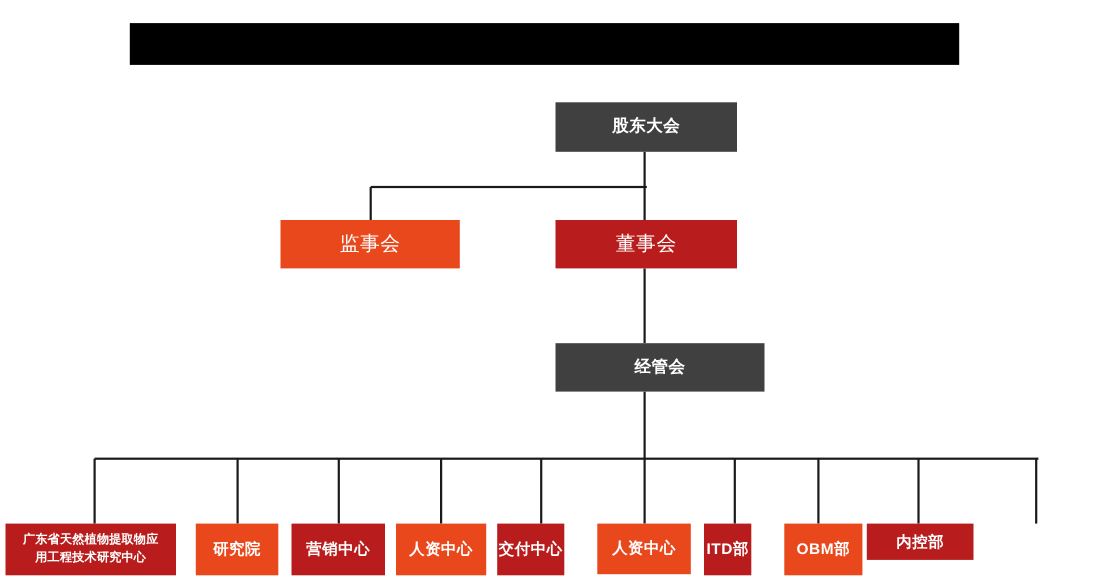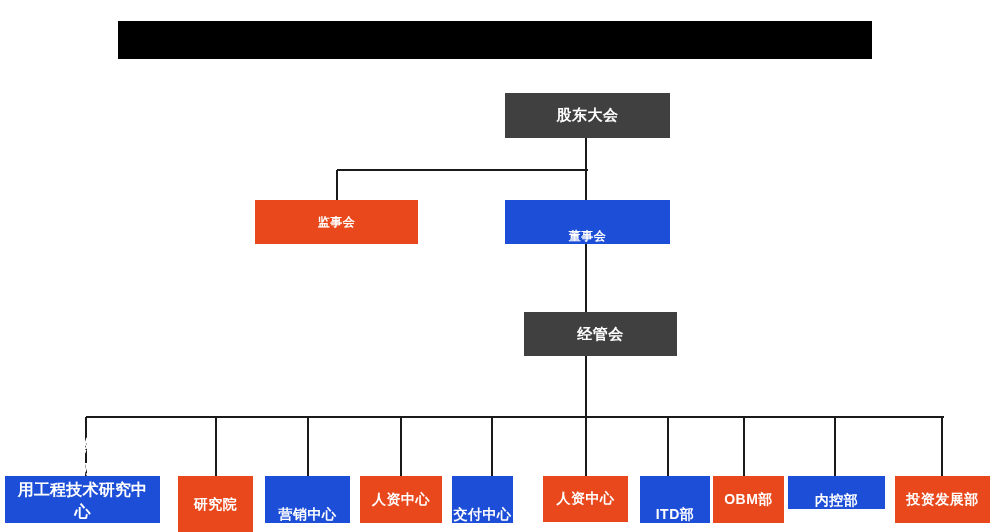--- a/index.html
+++ b/index.html
@@ -45,28 +45,28 @@
     align-items: center;
     justify-content: center;
     text-align: center;
     color: #ffffff;
     line-height: 1.22;
     letter-spacing: 0.5px;
     -webkit-font-smoothing: antialiased;
   }
   .node-dark  { background: #E8481B; }
   .node-mid   { background: #404040; }
-  .node-light { background: #1d4ed8; align-items: flex-end; }
+  .node-light { background: #b91c1c; }
 
   .node-lvl1 { font-size: 15px; font-weight: 700; }
-  .node-lvl2 { font-size: 12px; font-weight: 700; }
+  .node-lvl2 { font-size: 18px; font-weight: 400; }
   .node-lvl3 { font-size: 15px; font-weight: 700; }
   .node-leaf { font-size: 14px; font-weight: 700; }
   .node-leaf-small {
-    font-size: 16px;
+    font-size: 11px;
     font-weight: 700;
     line-height: 1.38;
     letter-spacing: 0.2px;
     padding: 0 6px;
   }
 </style>
 </head>
 <body>
 
 <div id="chart-canvas">
@@ -80,56 +80,53 @@
     <div class="conn conn-h" style="left: 86px; top: 416px; width: 858px;"></div>
     <div class="node node-mid node-lvl1" style="left: 505px; top: 93px; width: 165px; height: 45px;">
       <span>股东大会</span>
     </div>
     <div class="node node-dark node-lvl2" style="left: 255px; top: 200px; width: 163px; height: 44px;">
       <span>监事会</span>
     </div>
     <div class="node node-light node-lvl2" style="left: 505px; top: 200px; width: 165px; height: 44px;">
       <span>董事会</span>
     </div>
-    <div class="node node-mid node-lvl3" style="left: 524px; top: 312px; width: 153px; height: 44px;">
+    <div class="node node-mid node-lvl3" style="left: 505px; top: 312px; width: 190px; height: 44px;">
       <span>经管会</span>
     </div>
     <div class="conn conn-v" style="left: 85px; top: 417px; height: 59px;"></div>
     <div class="node node-light node-leaf-small" style="left: 5px; top: 476px; width: 155px; height: 47px;">
       <span><span>广东省天然植物提取物应</span><br><span>用工程技术研究中心</span></span>
     </div>
     <div class="conn conn-v" style="left: 215px; top: 417px; height: 59px;"></div>
-    <div class="node node-dark node-leaf" style="left: 178px; top: 476px; width: 75px; height: 57px;">
+    <div class="node node-dark node-leaf" style="left: 178px; top: 476px; width: 75px; height: 47px;">
       <span>研究院</span>
     </div>
     <div class="conn conn-v" style="left: 307px; top: 417px; height: 59px;"></div>
     <div class="node node-light node-leaf" style="left: 265px; top: 476px; width: 85px; height: 47px;">
       <span>营销中心</span>
     </div>
     <div class="conn conn-v" style="left: 400px; top: 417px; height: 59px;"></div>
     <div class="node node-dark node-leaf" style="left: 360px; top: 476px; width: 82px; height: 47px;">
       <span>人资中心</span>
     </div>
     <div class="conn conn-v" style="left: 491px; top: 417px; height: 59px;"></div>
     <div class="node node-light node-leaf" style="left: 452px; top: 476px; width: 61px; height: 47px;">
       <span>交付中心</span>
     </div>
     <div class="conn conn-v" style="left: 585px; top: 417px; height: 59px;"></div>
     <div class="node node-dark node-leaf" style="left: 543px; top: 476px; width: 85px; height: 46px;">
       <span>人资中心</span>
     </div>
     <div class="conn conn-v" style="left: 667px; top: 417px; height: 59px;"></div>
-    <div class="node node-light node-leaf" style="left: 640px; top: 476px; width: 70px; height: 47px;">
+    <div class="node node-light node-leaf" style="left: 640px; top: 476px; width: 43px; height: 47px;">
       <span>ITD部</span>
     </div>
     <div class="conn conn-v" style="left: 743px; top: 417px; height: 59px;"></div>
     <div class="node node-dark node-leaf" style="left: 713px; top: 476px; width: 71px; height: 47px;">
       <span>OBM部</span>
     </div>
     <div class="conn conn-v" style="left: 834px; top: 417px; height: 59px;"></div>
     <div class="node node-light node-leaf" style="left: 788px; top: 476px; width: 97px; height: 33px;">
       <span>内控部</span>
     </div>
     <div class="conn conn-v" style="left: 941px; top: 417px; height: 59px;"></div>
-    <div class="node node-dark node-leaf" style="left: 895px; top: 476px; width: 95px; height: 47px;">
-      <span>投资发展部</span>
-    </div>
   </div>
 
 </body></html>

